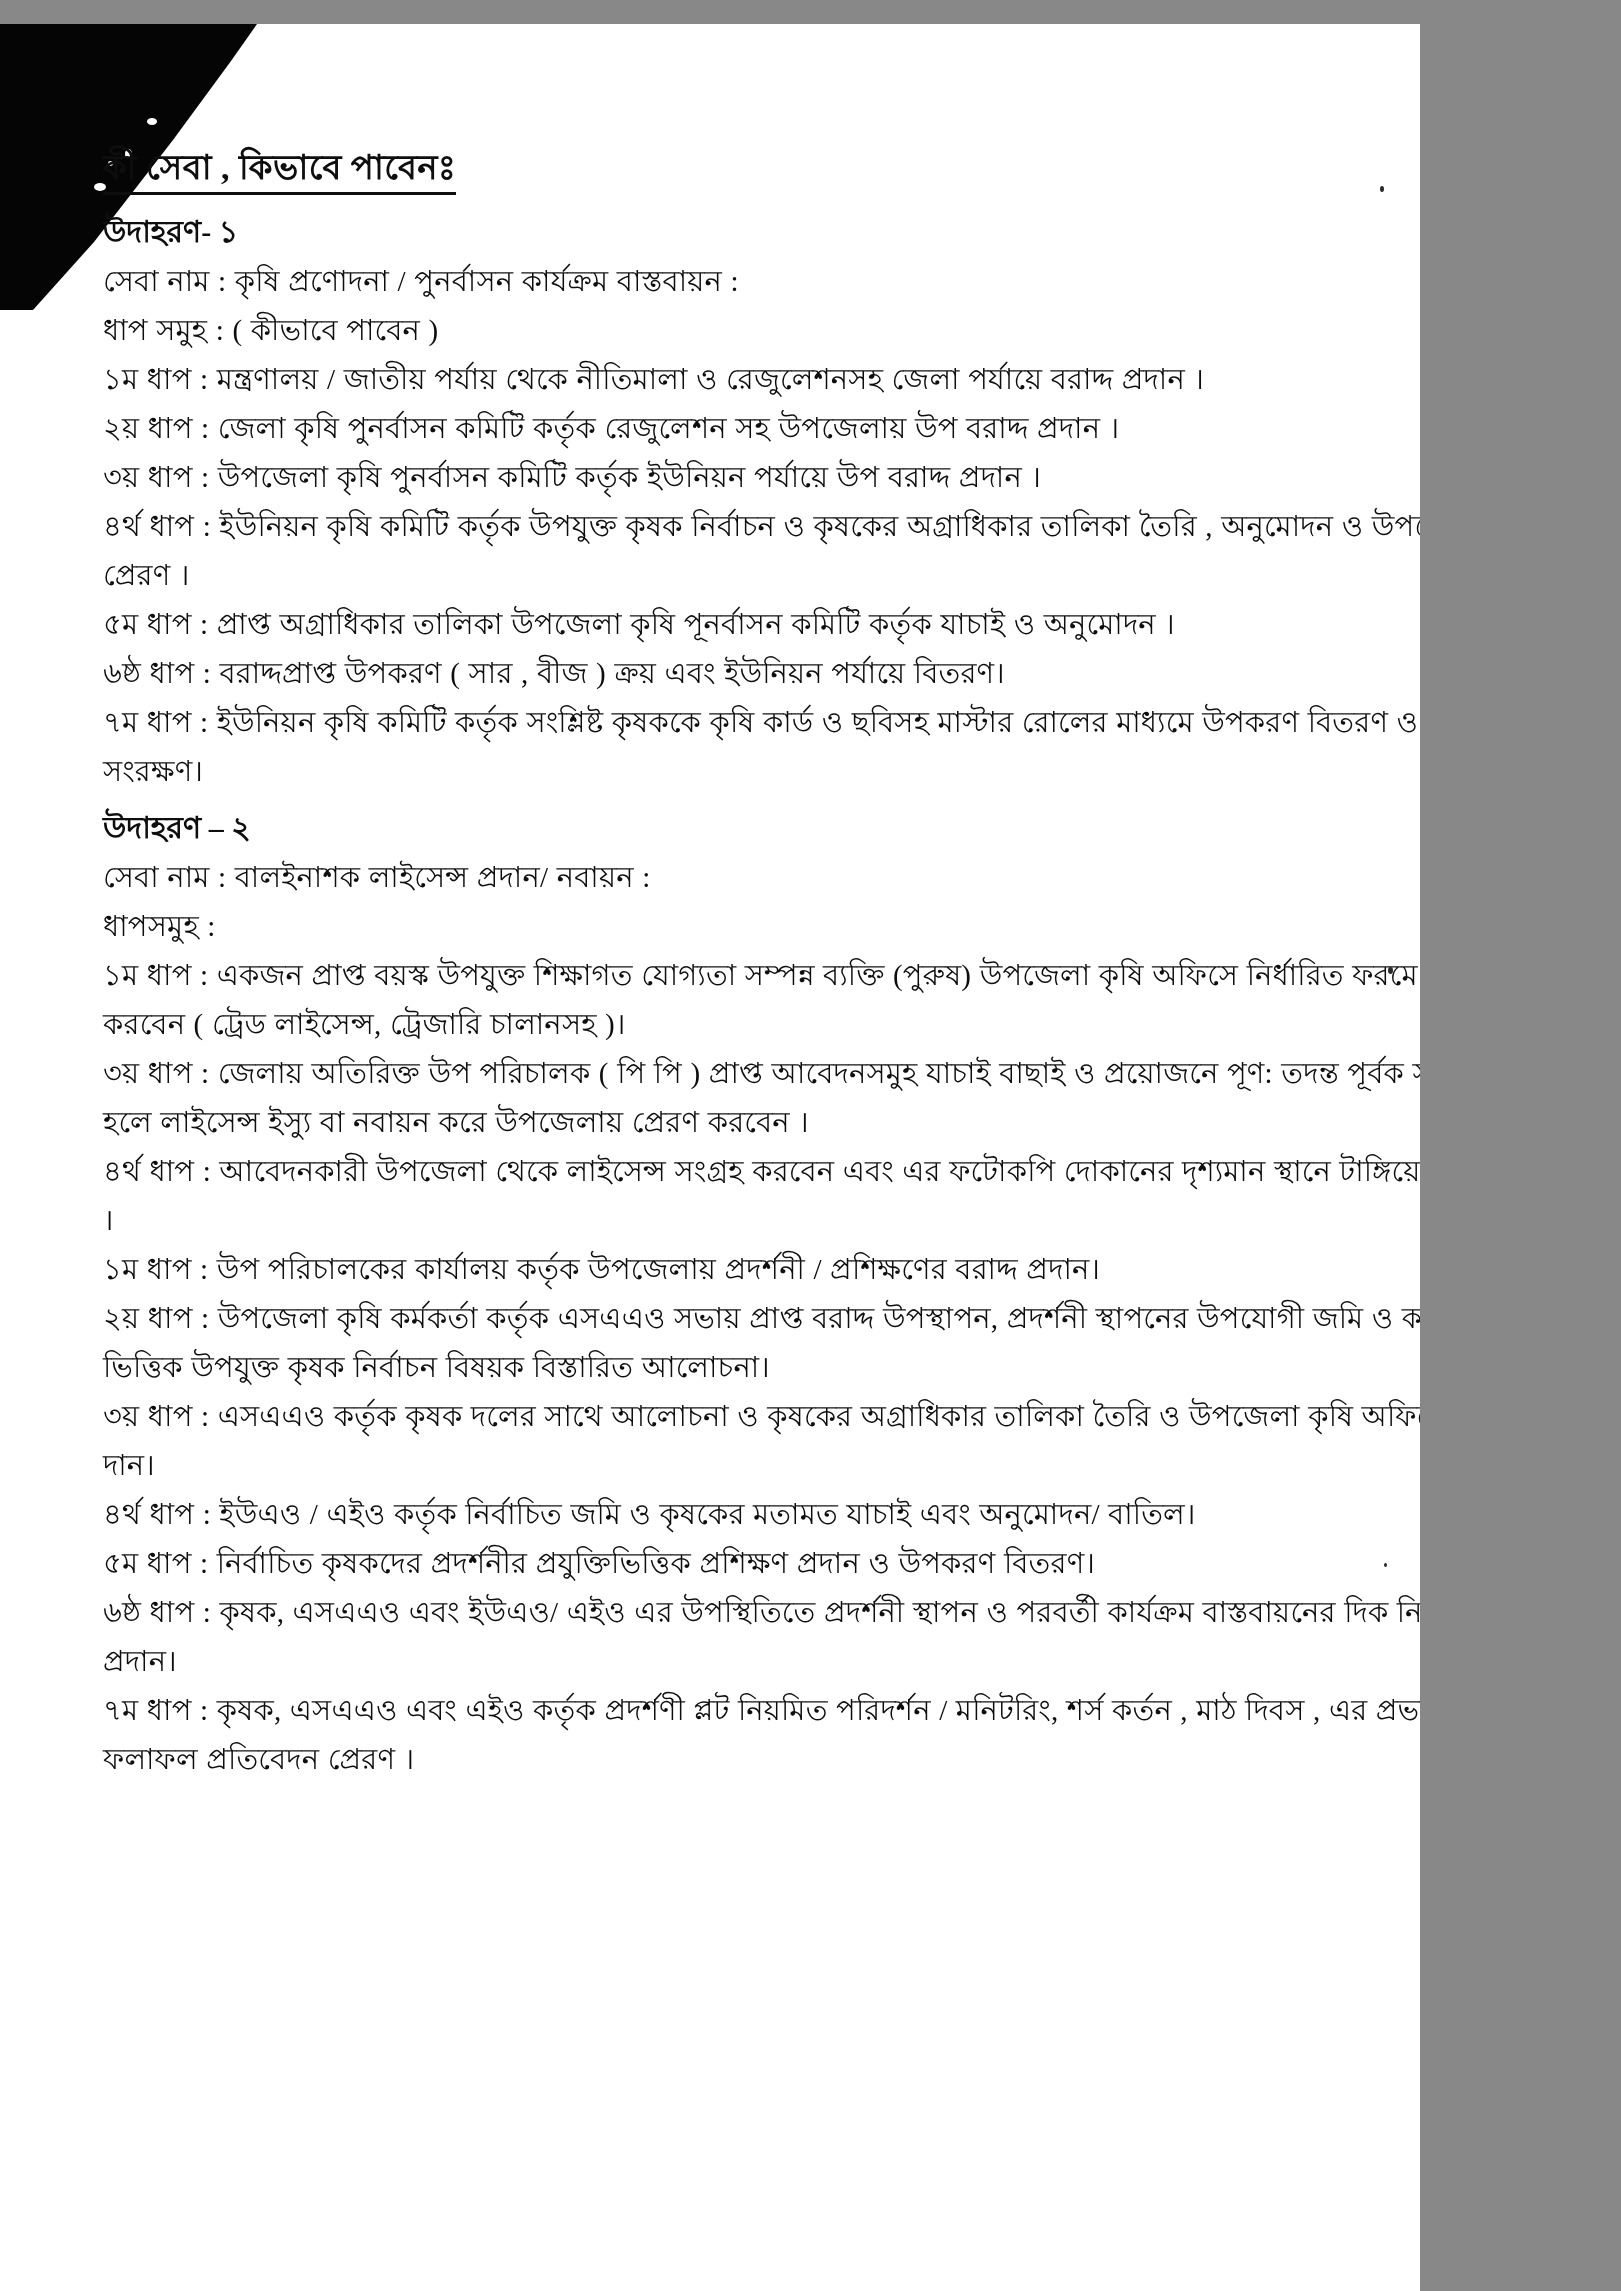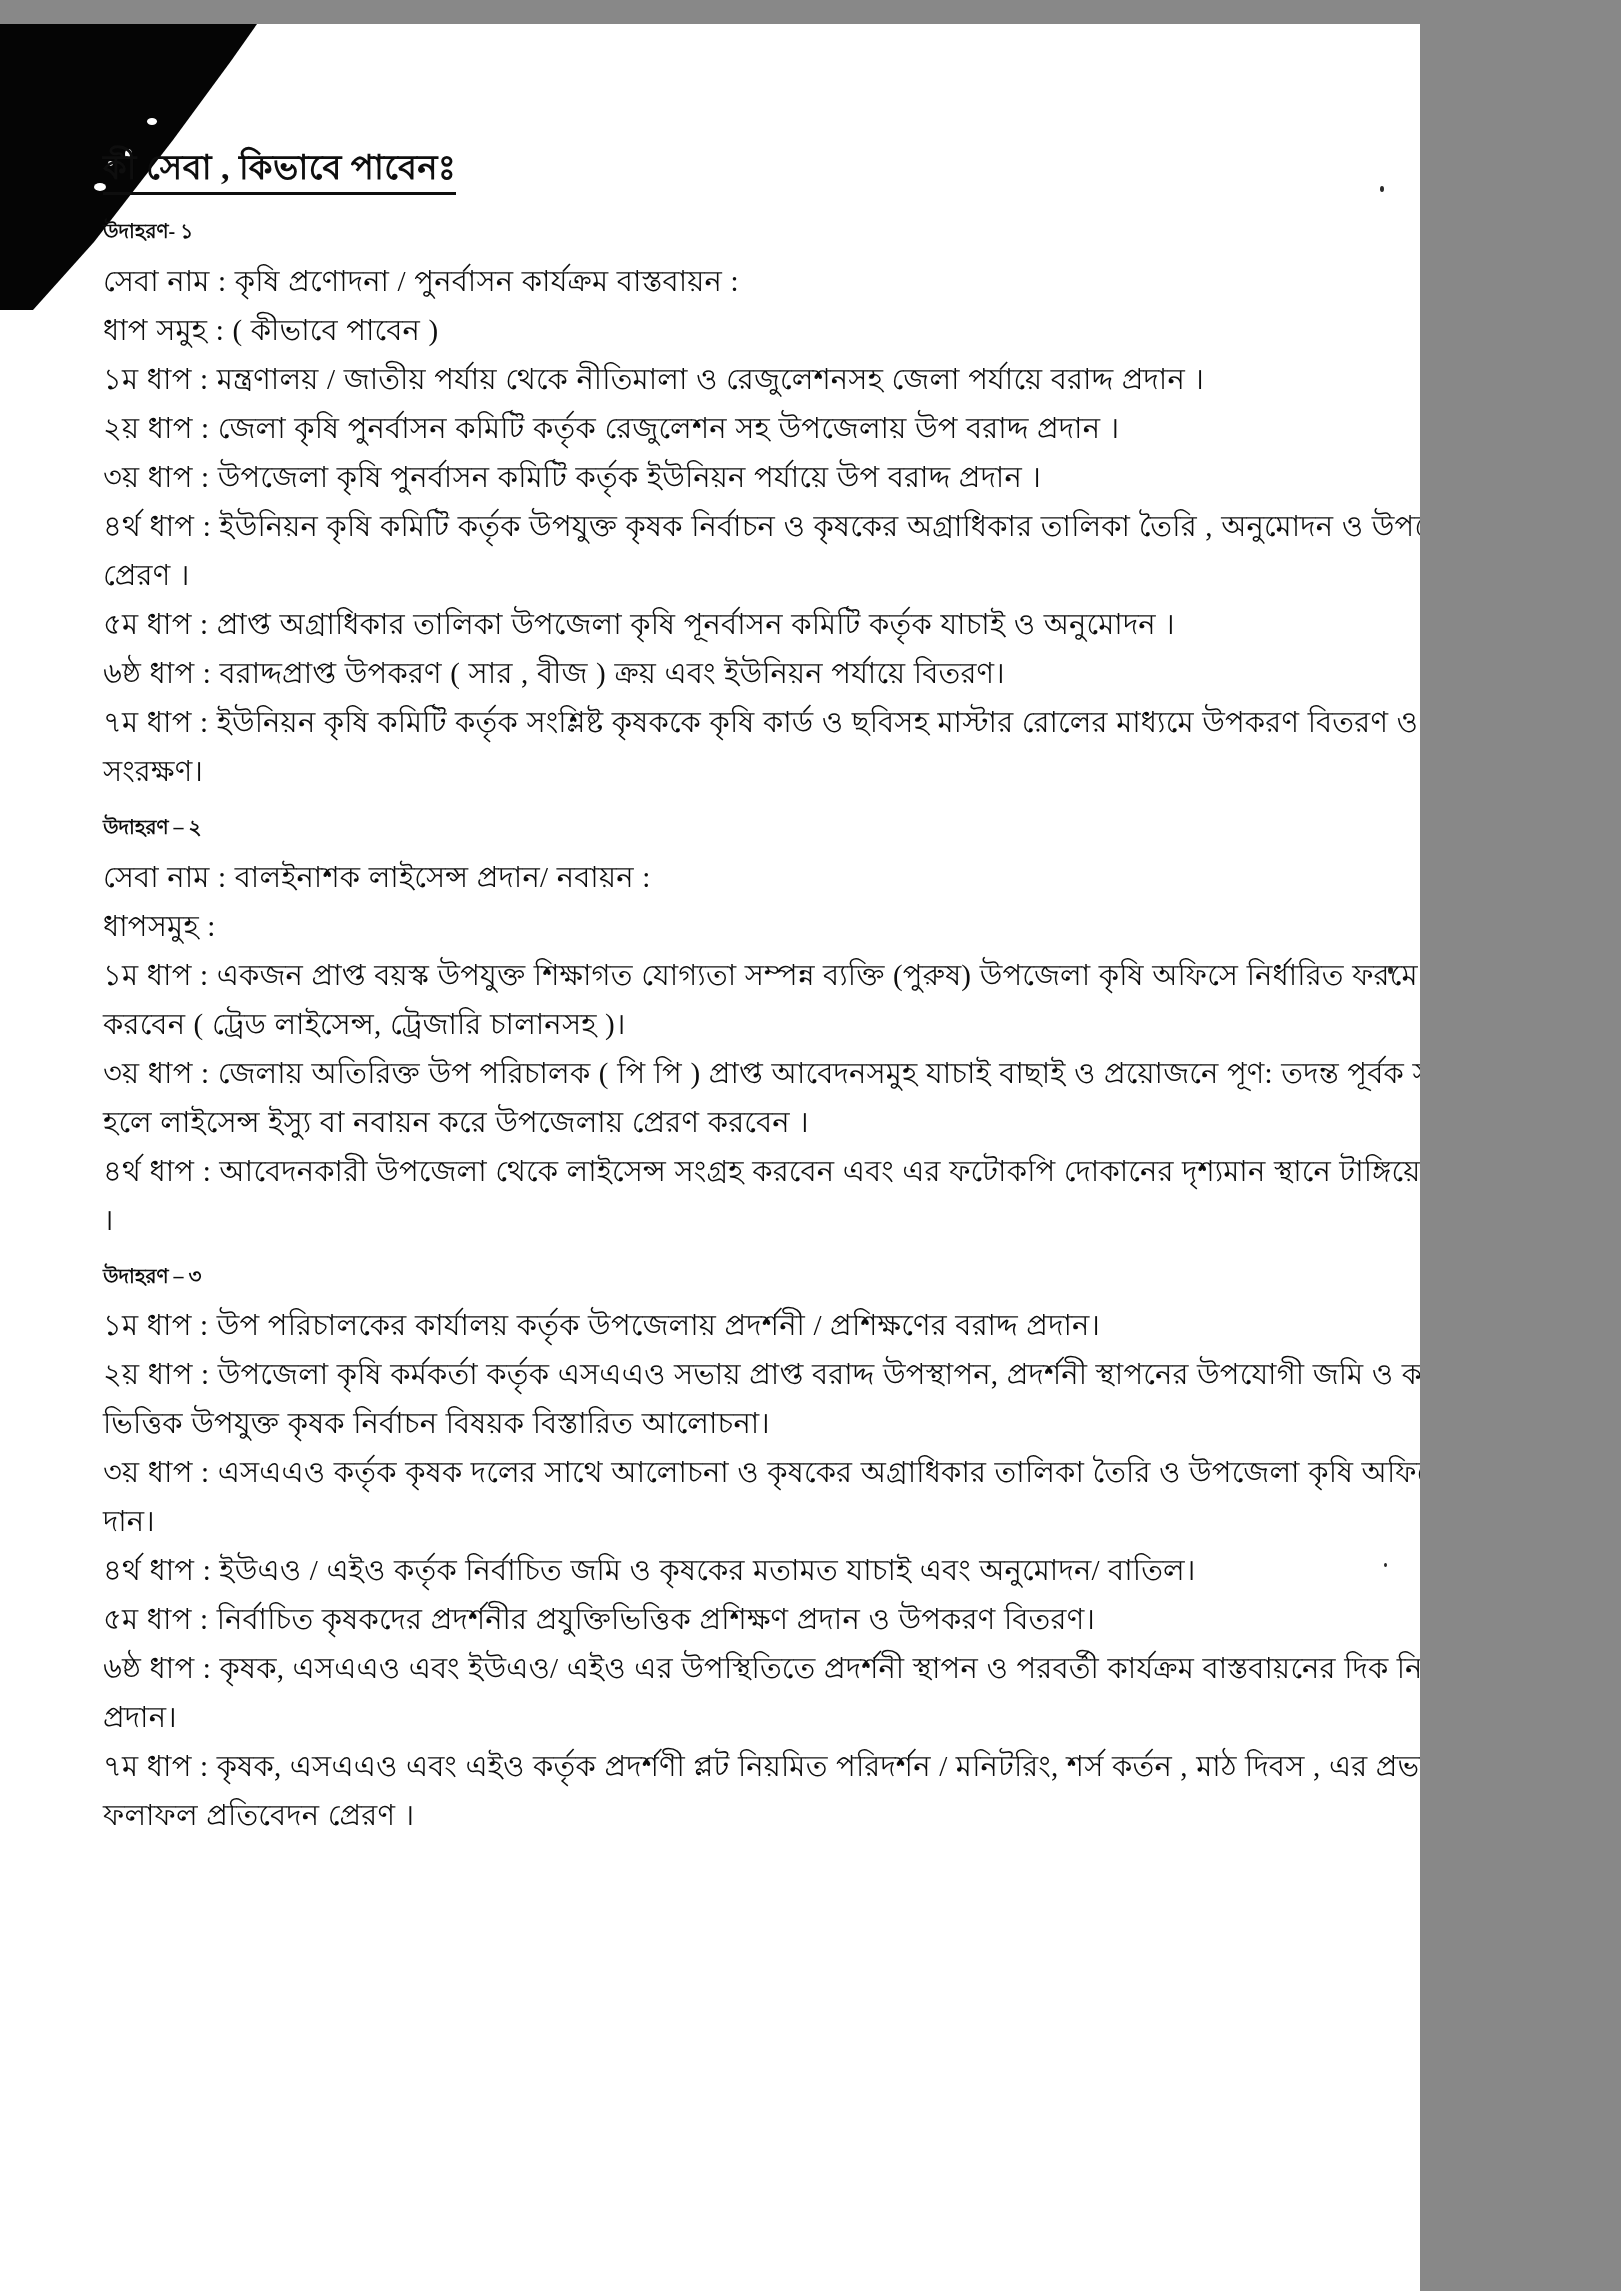--- a/index.html
+++ b/index.html
@@ -59,21 +59,21 @@
     margin: 0 0 5.9px 0;
     font-size: 34px;
     font-weight: 700;
     line-height: 1.25;
     border-bottom: 3.9px solid #0e0e0e;
     padding-bottom: 2px;
     letter-spacing: 0.5px;
   }
   .section-heading {
     margin: 9.8px 0 3.9px 0;
-    font-size: 20px;
+    font-size: 30px;
     font-weight: 700;
     line-height: 43px;
   }
   .doc-line {
     margin: 0;
     font-size: 29px;
     font-weight: 400;
     line-height: 49px;
     letter-spacing: 0.2px;
     word-spacing: 1px;
@@ -109,21 +109,20 @@
 
     
     <h2 class="section-heading">উদাহরণ – ২</h2>
     <p class="doc-line">সেবা নাম : বালইনাশক লাইসেন্স প্রদান/ নবায়ন :</p>
     <p class="doc-line">ধাপসমুহ :</p>
     <p class="doc-line">১ম ধাপ : একজন প্রাপ্ত বয়স্ক  উপযুক্ত  শিক্ষাগত যোগ্যতা সম্পন্ন  ব্যক্তি (পুরুষ) উপজেলা কৃষি অফিসে নির্ধারিত ফরমে আবেদন করবেন ( ট্রেড লাইসেন্স, ট্রেজারি চালানসহ )।</p>
     <p class="doc-line">৩য় ধাপ : জেলায় অতিরিক্ত উপ পরিচালক ( পি পি ) প্রাপ্ত আবেদনসমুহ যাচাই বাছাই ও প্রয়োজনে পূণ: তদন্ত পূর্বক সন্তুষ্ট হলে লাইসেন্স ইস্যু বা নবায়ন করে উপজেলায় প্রেরণ করবেন ।</p>
     <p class="doc-line">৪র্থ ধাপ : আবেদনকারী উপজেলা থেকে লাইসেন্স সংগ্রহ করবেন এবং এর ফটোকপি দোকানের দৃশ্যমান স্থানে টাঙ্গিয়ে রাখবেন ।</p>
 
     
-    <h2 class="section-heading">উদাহরণ – ৩</h2>
     <p class="doc-line">১ম ধাপ :  উপ পরিচালকের কার্যালয় কর্তৃক উপজেলায় প্রদর্শনী / প্রশিক্ষণের বরাদ্দ প্রদান।</p>
     <p class="doc-line">২য় ধাপ : উপজেলা কৃষি কর্মকর্তা কর্তৃক এসএএও সভায় প্রাপ্ত বরাদ্দ উপস্থাপন, প্রদর্শনী স্থাপনের উপযোগী জমি ও ক্যাটাগরি ভিত্তিক উপযুক্ত কৃষক নির্বাচন বিষয়ক বিস্তারিত আলোচনা।</p>
     <p class="doc-line">৩য় ধাপ : এসএএও কর্তৃক কৃষক দলের সাথে আলোচনা ও কৃষকের অগ্রাধিকার তালিকা তৈরি ও উপজেলা কৃষি অফিসে জমা দান।</p>
     <p class="doc-line">৪র্থ ধাপ :  ইউএও / এইও কর্তৃক নির্বাচিত জমি ও কৃষকের মতামত যাচাই এবং অনুমোদন/ বাতিল।</p>
     <p class="doc-line">৫ম ধাপ : নির্বাচিত কৃষকদের প্রদর্শনীর প্রযুক্তিভিত্তিক প্রশিক্ষণ প্রদান ও উপকরণ বিতরণ।</p>
     <p class="doc-line">৬ষ্ঠ ধাপ : কৃষক, এসএএও এবং ইউএও/ এইও এর উপস্থিতিতে প্রদর্শনী স্থাপন ও পরবর্তী কার্যক্রম বাস্তবায়নের দিক নির্দেশনা প্রদান।</p>
     <p class="doc-line">৭ম ধাপ : কৃষক, এসএএও এবং এইও কর্তৃক প্রদর্শণী প্লট নিয়মিত পরিদর্শন / মনিটরিং, শর্স কর্তন , মাঠ দিবস , এর প্রভাব ও ফলাফল প্রতিবেদন প্রেরণ ।</p>
 
   </div>
 

